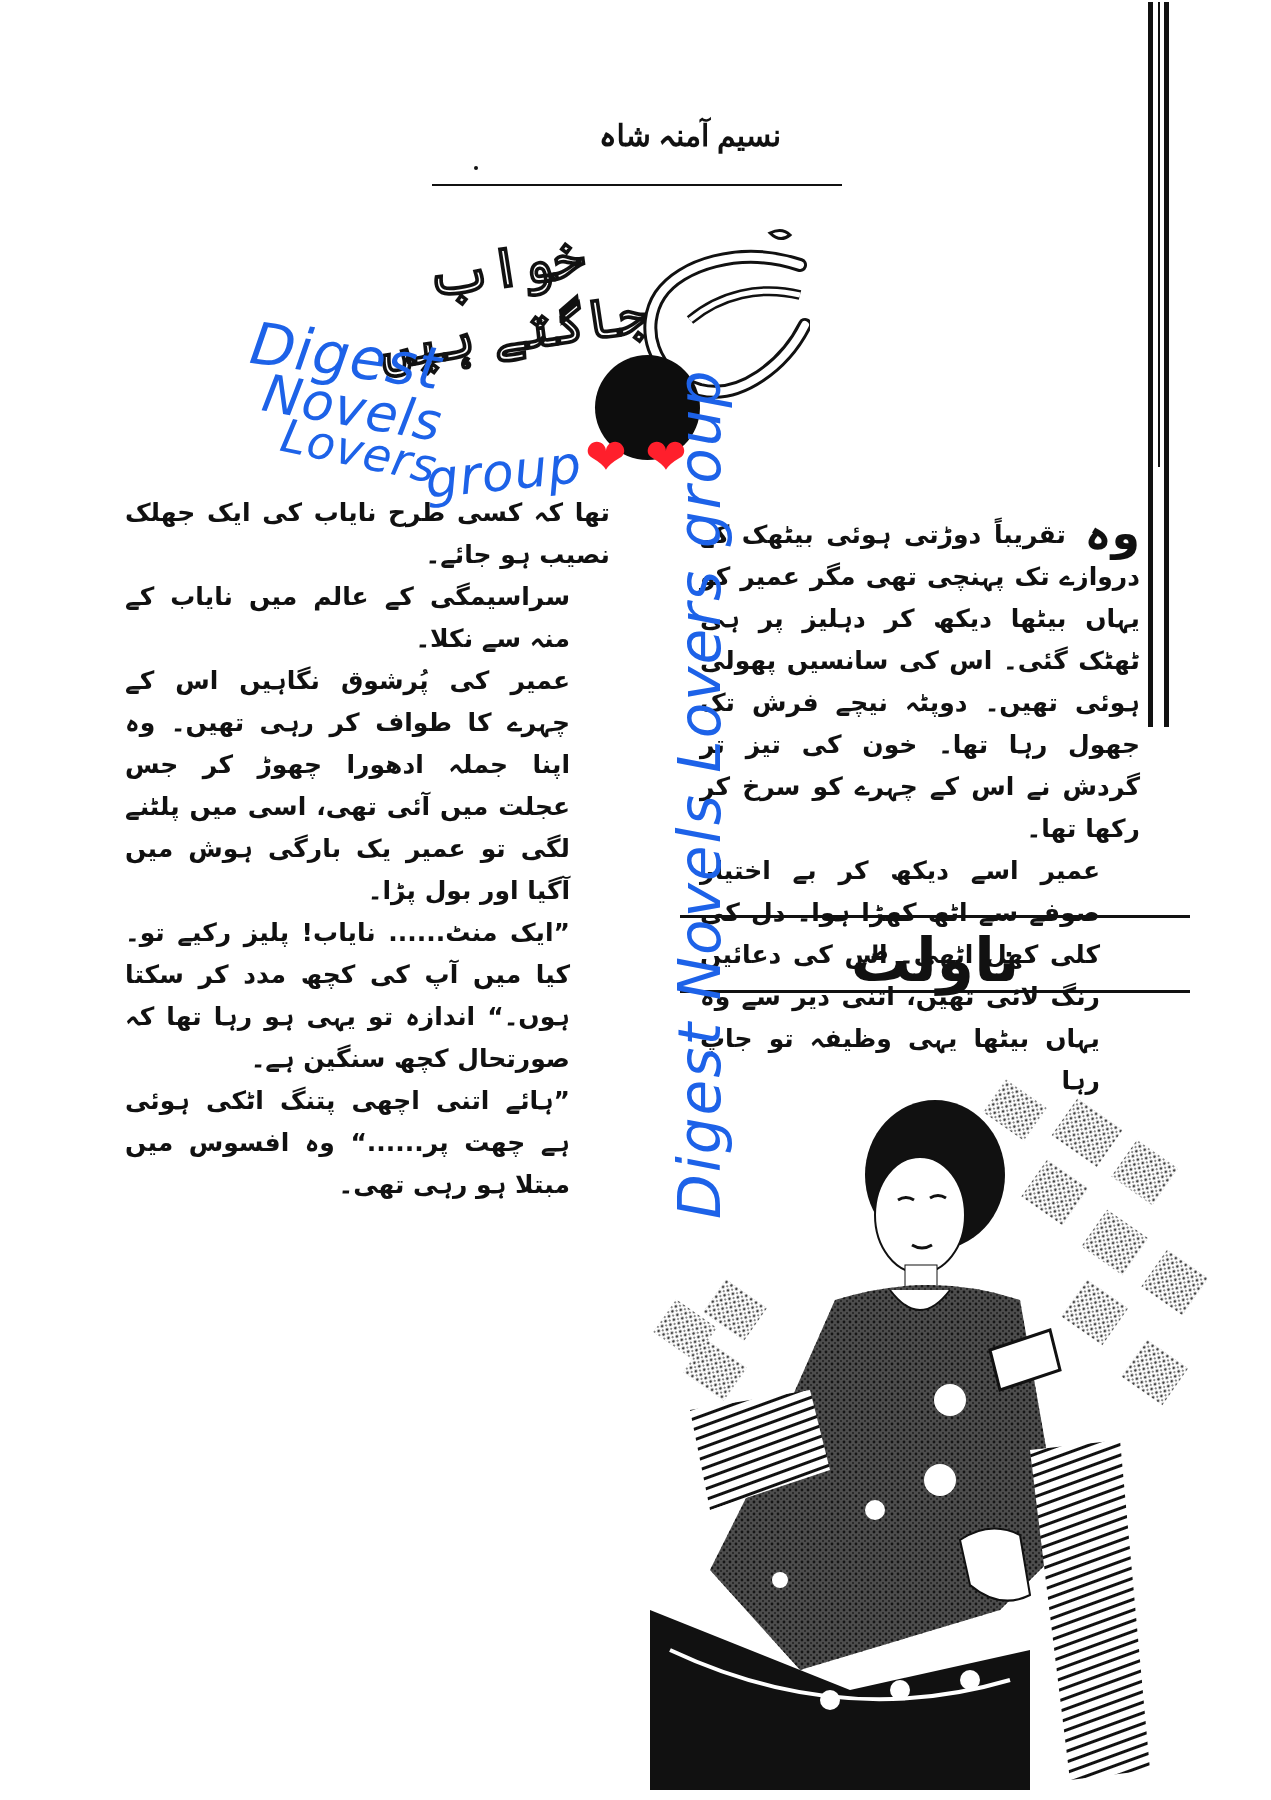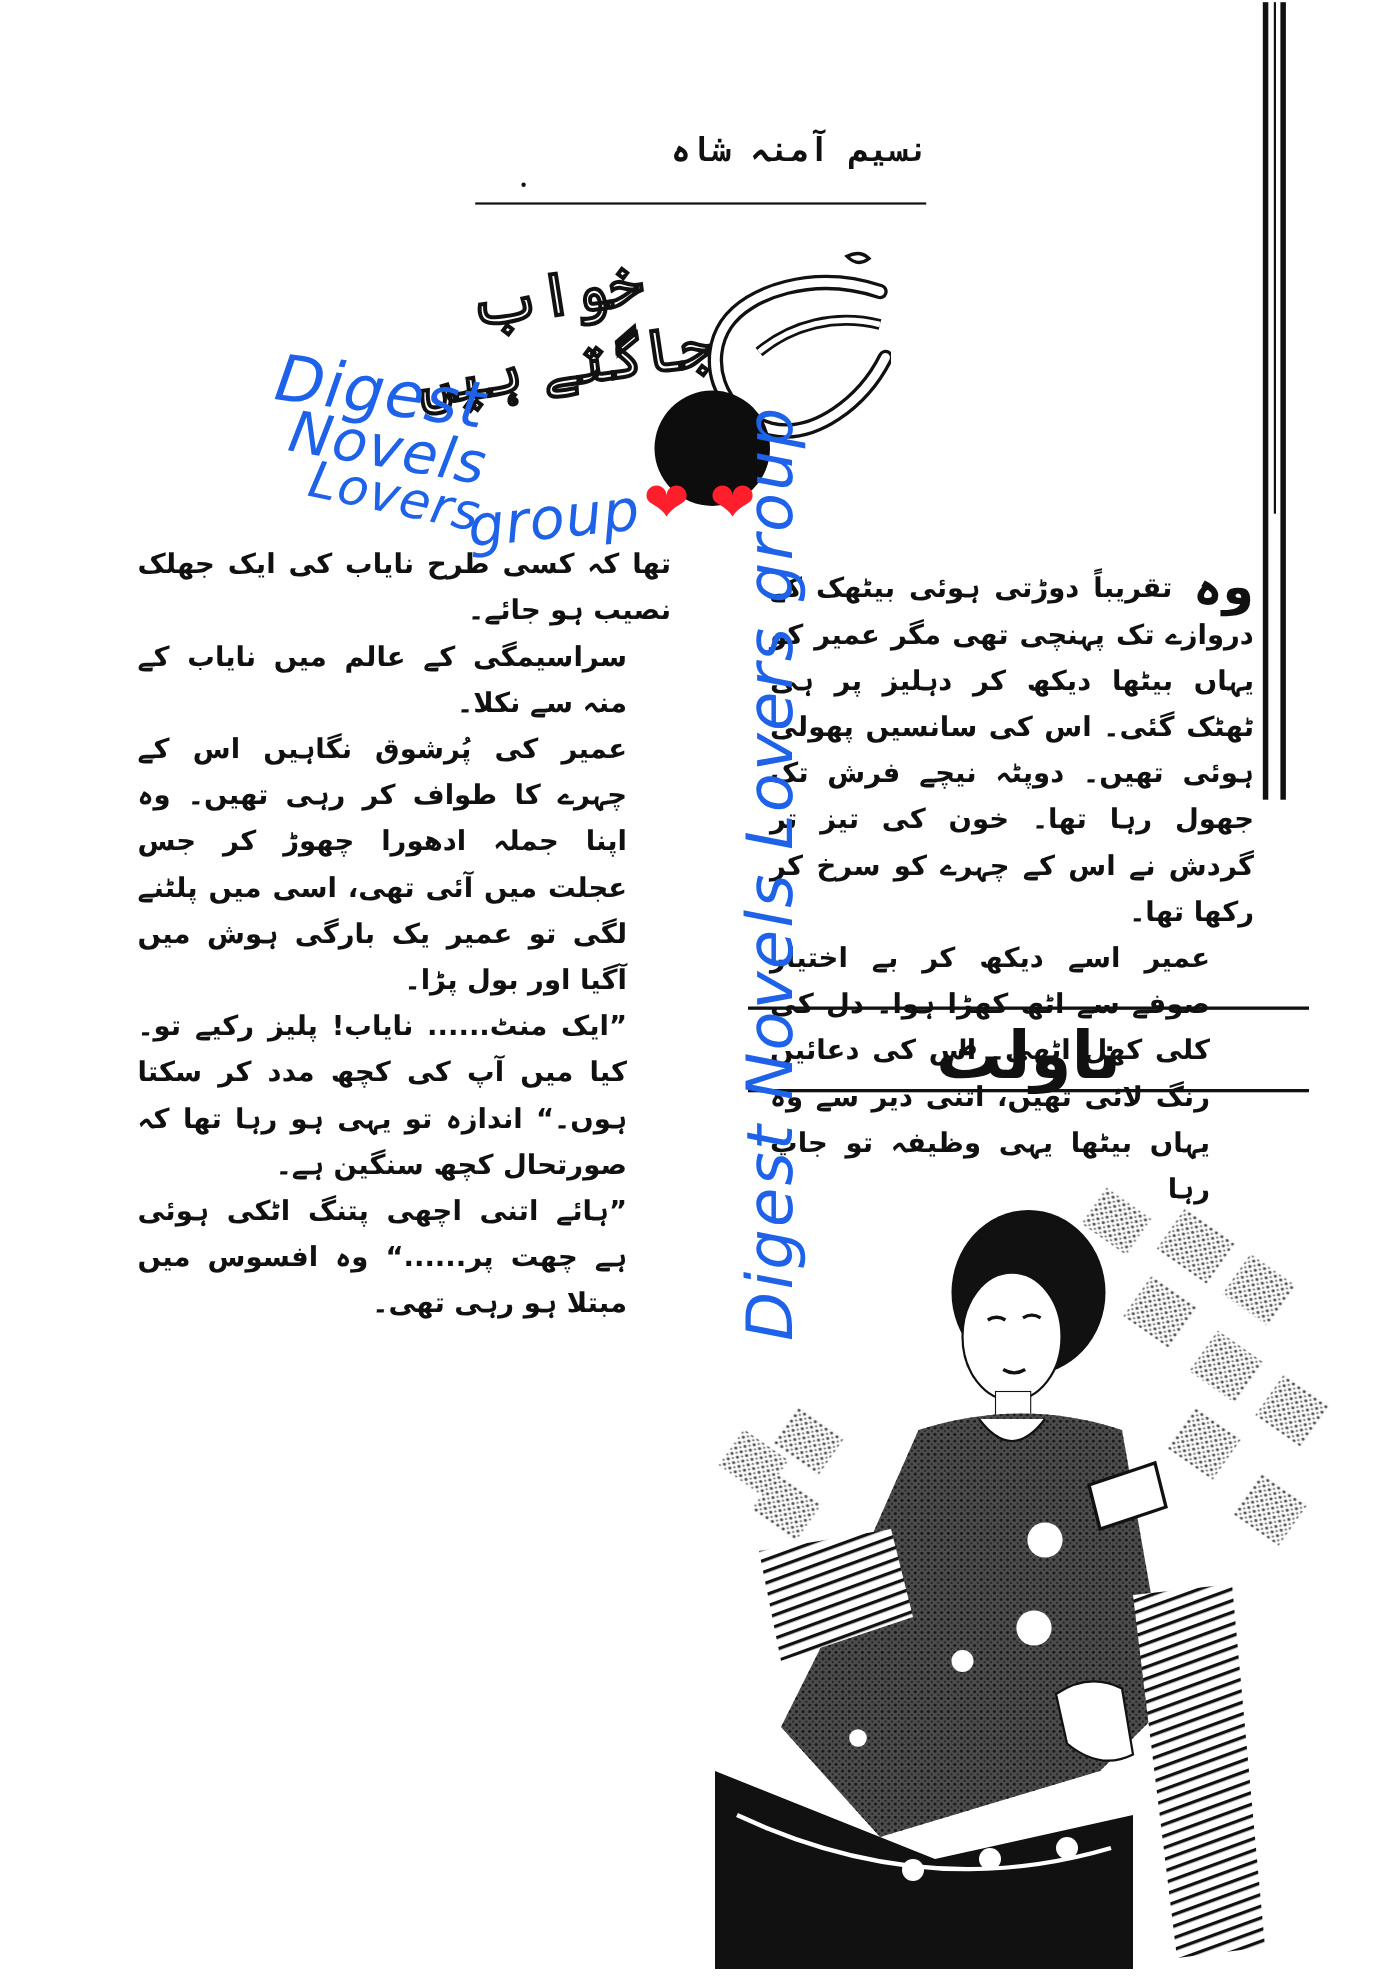--- a/index.html
+++ b/index.html
@@ -10,22 +10,22 @@
     .page { position: absolute; inset: 0; background: #fff; }
 
     
     .border-line { position: absolute; background: #111; }
     .bl-1 { left: 1148px; top: 2px; width: 5px; height: 725px; }
     .bl-2 { left: 1158px; top: 2px; width: 2px; height: 465px; }
     .bl-3 { left: 1164px; top: 2px; width: 5px; height: 725px; }
 
     
     .author {
-      position: absolute; left: 584px; top: 118px; width: 260px; 
-      direction: rtl; font-family: Liberation Mono, monospace; font-size: 30px; font-weight: bold;
+      position: absolute; left: 560px; top: 118px; width: 260px; text-align: center;
+      direction: rtl; font-family: Liberation Serif, serif; font-size: 30px; font-weight: bold;
     }
     .author-rule { position: absolute; left: 432px; top: 184px; width: 410px; height: 2px; background: #111; }
     .author-dot { position: absolute; left: 474px; top: 166px; width: 4px; height: 4px; border-radius: 50%; background: #111; }
 
     
     .title-wrap { position: absolute; left: 360px; top: 215px; width: 380px; height: 230px; }
     .title-text {
       position: absolute; left: 0; top: 20px; width: 300px; direction: rtl; text-align: center;
       font-family: "DejaVu Serif", serif; font-size: 54px; color: #fff;
       -webkit-text-stroke: 2px #111; font-weight: bold; transform: rotate(-8deg);

